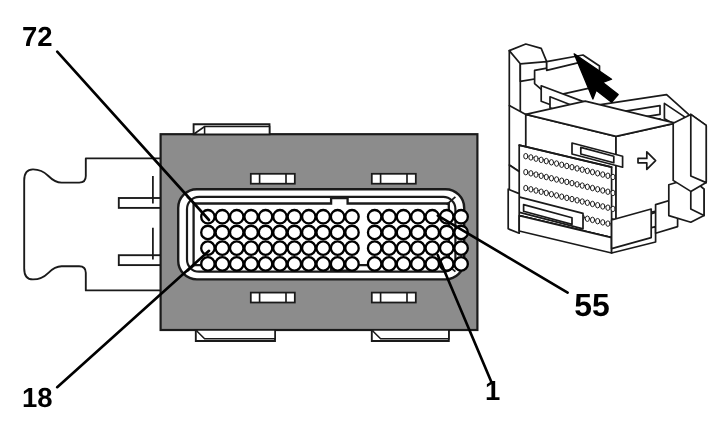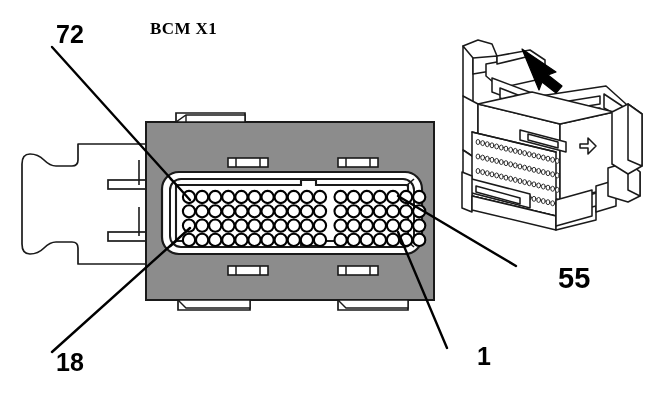--- a/index.html
+++ b/index.html
@@ -1,21 +1,21 @@
 <!DOCTYPE html>
 <html><head>
 <meta charset="utf-8">
 <style>
   html,body{margin:0;padding:0;background:#fff;}
   body{width:650px;height:404px;position:relative;overflow:hidden;
        font-family:"Liberation Serif", serif;}
   #stage{position:absolute;left:0;top:0;width:650px;height:404px;}
   svg.layer{position:absolute;left:0;top:0;width:650px;height:404px;overflow:visible;}
   .lbl{position:absolute;font-family:"Liberation Sans", sans-serif;font-weight:bold;
-       color:#000;line-height:1;white-space:nowrap;margin-left:36px;}
+       color:#000;line-height:1;white-space:nowrap;}
   #title{position:absolute;left:150px;top:19px;font-family:"Liberation Serif", serif;
          font-weight:bold;font-size:17px;letter-spacing:.4px;color:#000;}
   #lbl-72{left:20px;top:22px;font-size:25px;}
   #lbl-18{left:20px;top:350px;font-size:25px;}
   #lbl-55{left:522px;top:264px;font-size:29px;}
   #lbl-1{left:441px;top:344px;font-size:25px;overflow:hidden;height:22px;}
 </style>
 </head>
 <body>
 
@@ -301,19 +301,18 @@
       <path d="M628 104 L642 114 L642 166 L628 160 Z"></path>
 
       <path d="M556 200 L592 190 L592 216 L556 226 Z"></path>
     </g>
 
     <g>
       <path d="M522 49 L556 72 L548 75 L562 86 L556 93 L542 82 L539 90 Z" fill="#000000" stroke="#000000" stroke-width="1.2" stroke-linejoin="round"></path>
     </g>
   </svg>
 
-  <div id="title">BCM X1</div>
 
   <div class="lbl" id="lbl-72">72</div>
   <div class="lbl" id="lbl-18">18</div>
   <div class="lbl" id="lbl-55">55</div>
   <div class="lbl" id="lbl-1">1</div>
 </div>
 
 </body></html>

